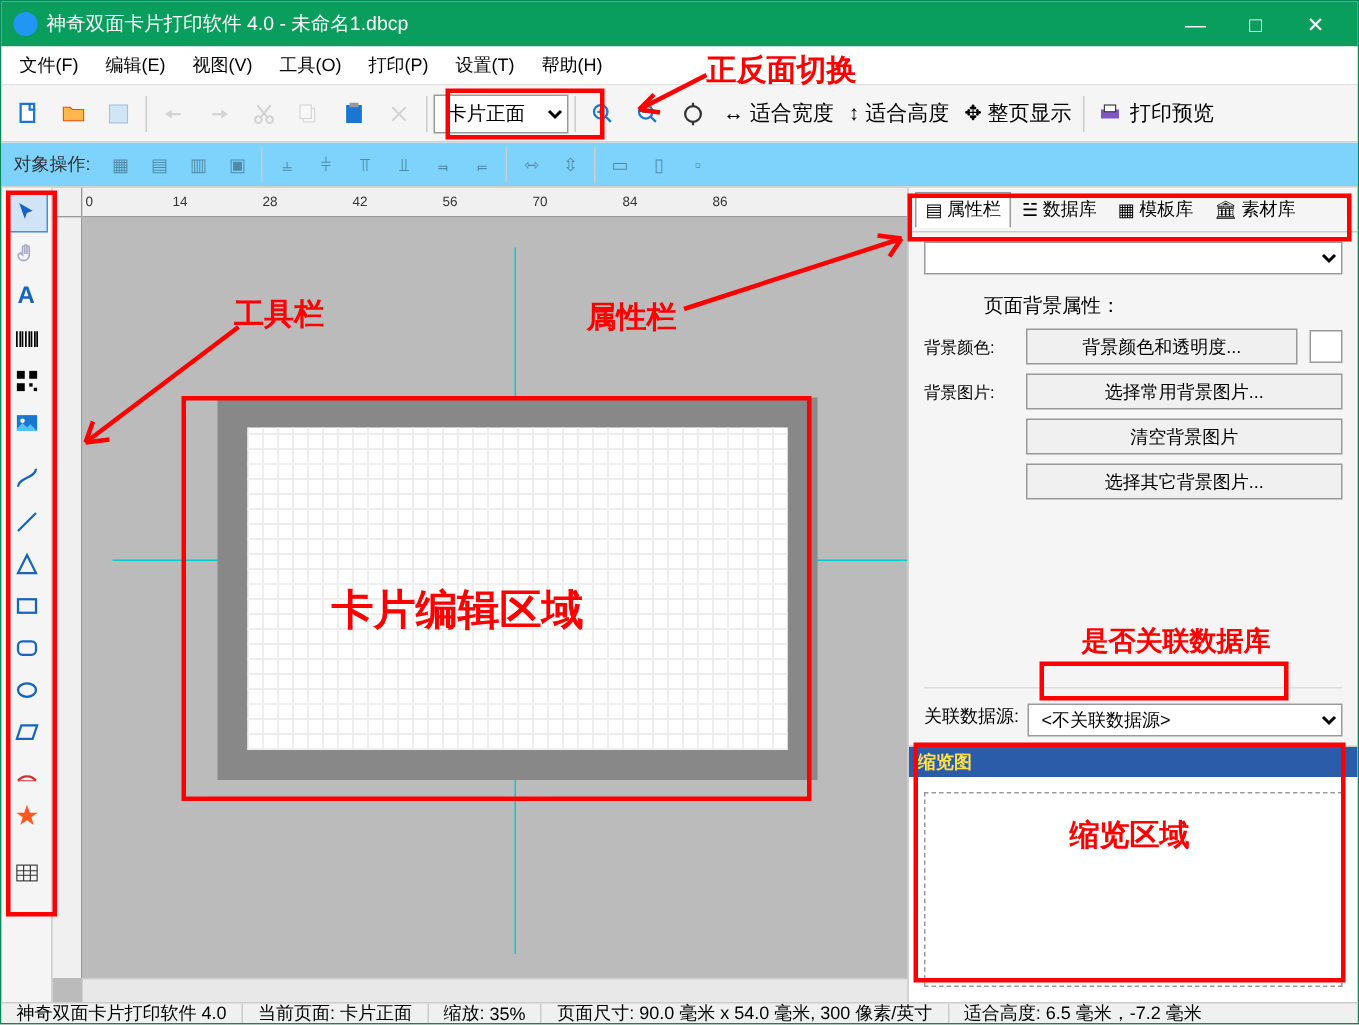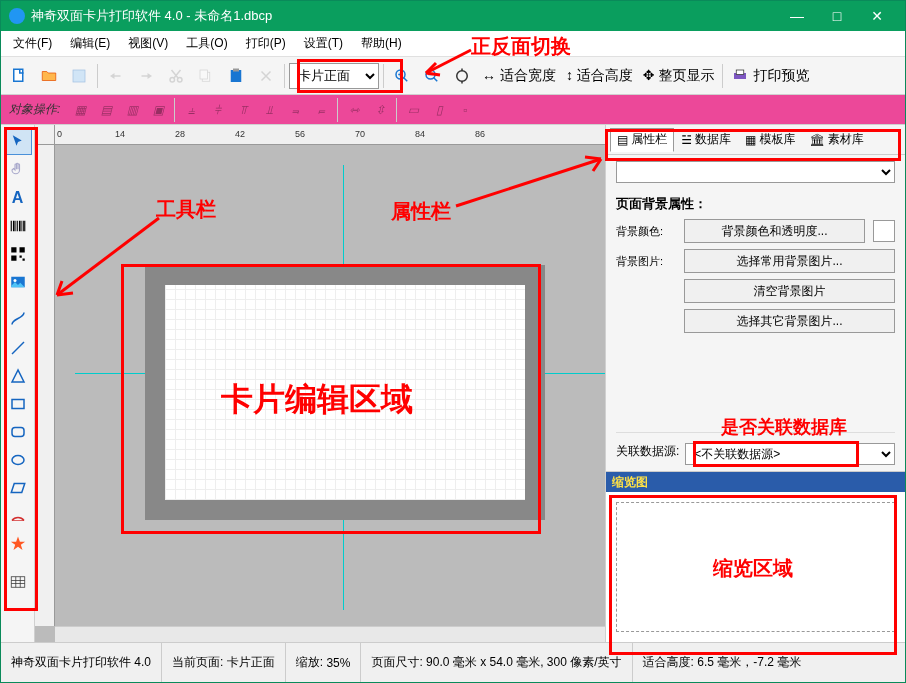--- a/index.html
+++ b/index.html
@@ -12,21 +12,21 @@
 .menubar { height: 26px; background: #fff; border-bottom: 1px solid #e0e0e0; display: flex; align-items: center; padding: 0 4px; gap: 2px; }
 .menu-item { padding: 3px 8px; cursor: pointer; }
 .annotation { position: absolute; color: #ff0000; font-size: 20px; font-weight: bold; z-index: 100; pointer-events: none; }
 .arrow { position: absolute; z-index: 99; pointer-events: none; }
 .redbox { position: absolute; border: 3px solid #ff0000; z-index: 98; pointer-events: none; }
 .toolbar1 { height: 38px; background: #f5f5f5; border-bottom: 1px solid #d0d0d0; display: flex; align-items: center; padding: 0 4px; gap: 2px; position: relative; }
 .tbtn { width: 28px; height: 28px; display: flex; align-items: center; justify-content: center; border: 1px solid transparent; border-radius: 2px; cursor: pointer; }
 .tsep { width: 1px; height: 24px; background: #ccc; margin: 0 2px; }
 .face-select { width: 90px; height: 26px; border: 1px solid #999; background: #fff; padding: 2px 4px; font-size: 13px; }
 .zoom-label { font-size: 14px; padding: 0 4px; cursor: pointer; }
-.toolbar2 { height: 30px; background: #ec4899; border-bottom: 1px solid #d0d0d0; display: flex; align-items: center; padding: 0 8px; gap: 2px; font-style: italic; }
+.toolbar2 { height: 30px; background: #7dd3fc; border-bottom: 1px solid #d0d0d0; display: flex; align-items: center; padding: 0 8px; gap: 2px; }
 .obj-label { font-size: 12px; color: #333; margin-right: 6px; }
 .tbtn2 { width: 24px; height: 24px; display: flex; align-items: center; justify-content: center; opacity: 0.35; }
 .main-area { flex: 1; display: flex; position: relative; overflow: hidden; }
 .tool-palette { width: 34px; background: #f5f5f5; border-right: 1px solid #d0d0d0; display: flex; flex-direction: column; align-items: center; padding-top: 4px; gap: 2px; }
 .palette-btn { width: 28px; height: 26px; display: flex; align-items: center; justify-content: center; border: 1px solid transparent; cursor: pointer; }
 .palette-btn.active { border-color: #4a90d9; background: #d0e4f5; }
 .canvas-area { flex: 1; position: relative; background: #bbb; overflow: hidden; }
 .ruler-h { position: absolute; top: 0; left: 20px; right: 0; height: 20px; background: #f0f0f0; border-bottom: 1px solid #999; font-size: 9px; }
 .ruler-v { position: absolute; top: 20px; left: 0; width: 20px; bottom: 16px; background: #f0f0f0; border-right: 1px solid #999; font-size: 9px; }
 .ruler-corner { position: absolute; top: 0; left: 0; width: 20px; height: 20px; background: #f0f0f0; border-right: 1px solid #999; border-bottom: 1px solid #999; }
@@ -35,32 +35,32 @@
 .card { width: 360px; height: 215px; background: #fff; background-image: repeating-linear-gradient(0deg, #eee 0, #eee 1px, transparent 1px, transparent 10px), repeating-linear-gradient(90deg, #eee 0, #eee 1px, transparent 1px, transparent 10px); position: relative; }
 .guide-v { position: absolute; top: 20px; bottom: 16px; width: 1px; background: #00cccc; }
 .guide-h { position: absolute; left: 20px; right: 0; height: 1px; background: #00cccc; }
 .hscroll-canvas { position: absolute; bottom: 0; left: 20px; right: 0; height: 16px; background: #e8e8e8; border-top: 1px solid #ccc; }
 .right-panel { width: 300px; background: #f5f5f5; border-left: 1px solid #d0d0d0; display: flex; flex-direction: column; }
 .panel-tabs { height: 30px; display: flex; align-items: center; border-bottom: 1px solid #ccc; padding: 0 4px; gap: 0; }
 .panel-tab { height: 24px; padding: 0 6px; display: flex; align-items: center; gap: 3px; border: 1px solid transparent; cursor: pointer; font-size: 12px; }
 .panel-tab.active { border-color: #999; background: #fff; border-bottom-color: #fff; }
 .panel-body { flex: 1; padding: 6px 10px; overflow: auto; display: flex; flex-direction: column; gap: 6px; position: relative; }
 .type-select { width: 100%; height: 22px; border: 1px solid #999; background: #fff; }
-.prop-title { font-size: 13px; font-weight: bold; margin-top: 6px; }
+.prop-title { font-size: 13px; font-weight: normal; margin-top: 6px; margin-left: 40px; }
 .prop-row { display: flex; align-items: center; gap: 8px; }
 .prop-label { width: 60px; text-align: left; font-size: 11px; }
 .prop-btn { flex: 1; height: 24px; border: 1px solid #999; background: #f0f0f0; font-size: 12px; cursor: pointer; }
 .color-swatch { width: 22px; height: 22px; border: 1px solid #999; background: #fff; }
 .assoc-row { display: flex; gap: 6px; margin-top: auto; padding-top: 10px; border-top: 1px solid #ddd; }
 .assoc-select { flex: 1; height: 22px; border: 1px solid #999; background: #fff; font-size: 12px; padding: 0 4px; }
 .thumb-section { border-top: 1px solid #ccc; }
 .thumb-header { height: 20px; background: #2a5caa; color: #fde047; font-size: 12px; padding: 2px 6px; font-weight: bold; }
 .thumb-body { height: 150px; padding: 10px; background: #fff; }
 .thumb-box { width: 100%; height: 100%; border: 1px dashed #999; display: flex; align-items: center; justify-content: center; }
-.statusbar { height: 40px; background: #f0f0f0; border-top: 1px solid #ccc; display: flex; align-items: center; font-size: 12px; }
+.statusbar { height: 14px; background: #f0f0f0; border-top: 1px solid #ccc; display: flex; align-items: center; font-size: 12px; }
 .status-cell { padding: 0 10px; border-right: 1px solid #ccc; height: 100%; display: flex; align-items: center; }
 .rel-wrap { position: relative; }
 svg.icon { width: 18px; height: 18px; }
 .ruler-tick { position: absolute; top: 4px; font-size: 9px; color: #333; }
 </style>
 </head>
 <body>
 
 <div class="window rel-wrap">
 
@@ -396,21 +396,21 @@
   <div class="redbox" style="top:126px;left:3px;width:34px;height:484px"></div>
 
   <div class="annotation" style="top:197px;left:390px">属性栏</div>
   <svg class="arrow" style="top:150px;left:450px;width:160px;height:60px">
       <path d="M5 55 L150 8" stroke="red" stroke-width="3"></path>
       <path d="M150 8 l-16 -2 M150 8 l-8 12" stroke="red" stroke-width="3" fill="none"></path>
     </svg>
   <div class="redbox" style="top:128px;left:604px;width:296px;height:32px"></div>
 
   <div class="redbox" style="top:263px;left:120px;width:420px;height:270px"></div>
-  <div class="annotation" style="top:377px;left:220px;font-size:32px">卡片编辑区域</div>
+  <div class="annotation" style="top:387px;left:220px;font-size:28px">卡片编辑区域</div>
 
   <div class="annotation" style="top:414px;left:720px;font-size:18px">是否关联数据库</div>
   <div class="redbox" style="top:440px;left:692px;width:166px;height:26px"></div>
 
   <div class="redbox" style="top:494px;left:608px;width:288px;height:160px"></div>
-  <div class="annotation" style="top:554px;left:712px">缩览区域</div>
+  <div class="annotation" style="top:542px;left:712px">缩览区域</div>
 
 </div>
 
 </body></html>

